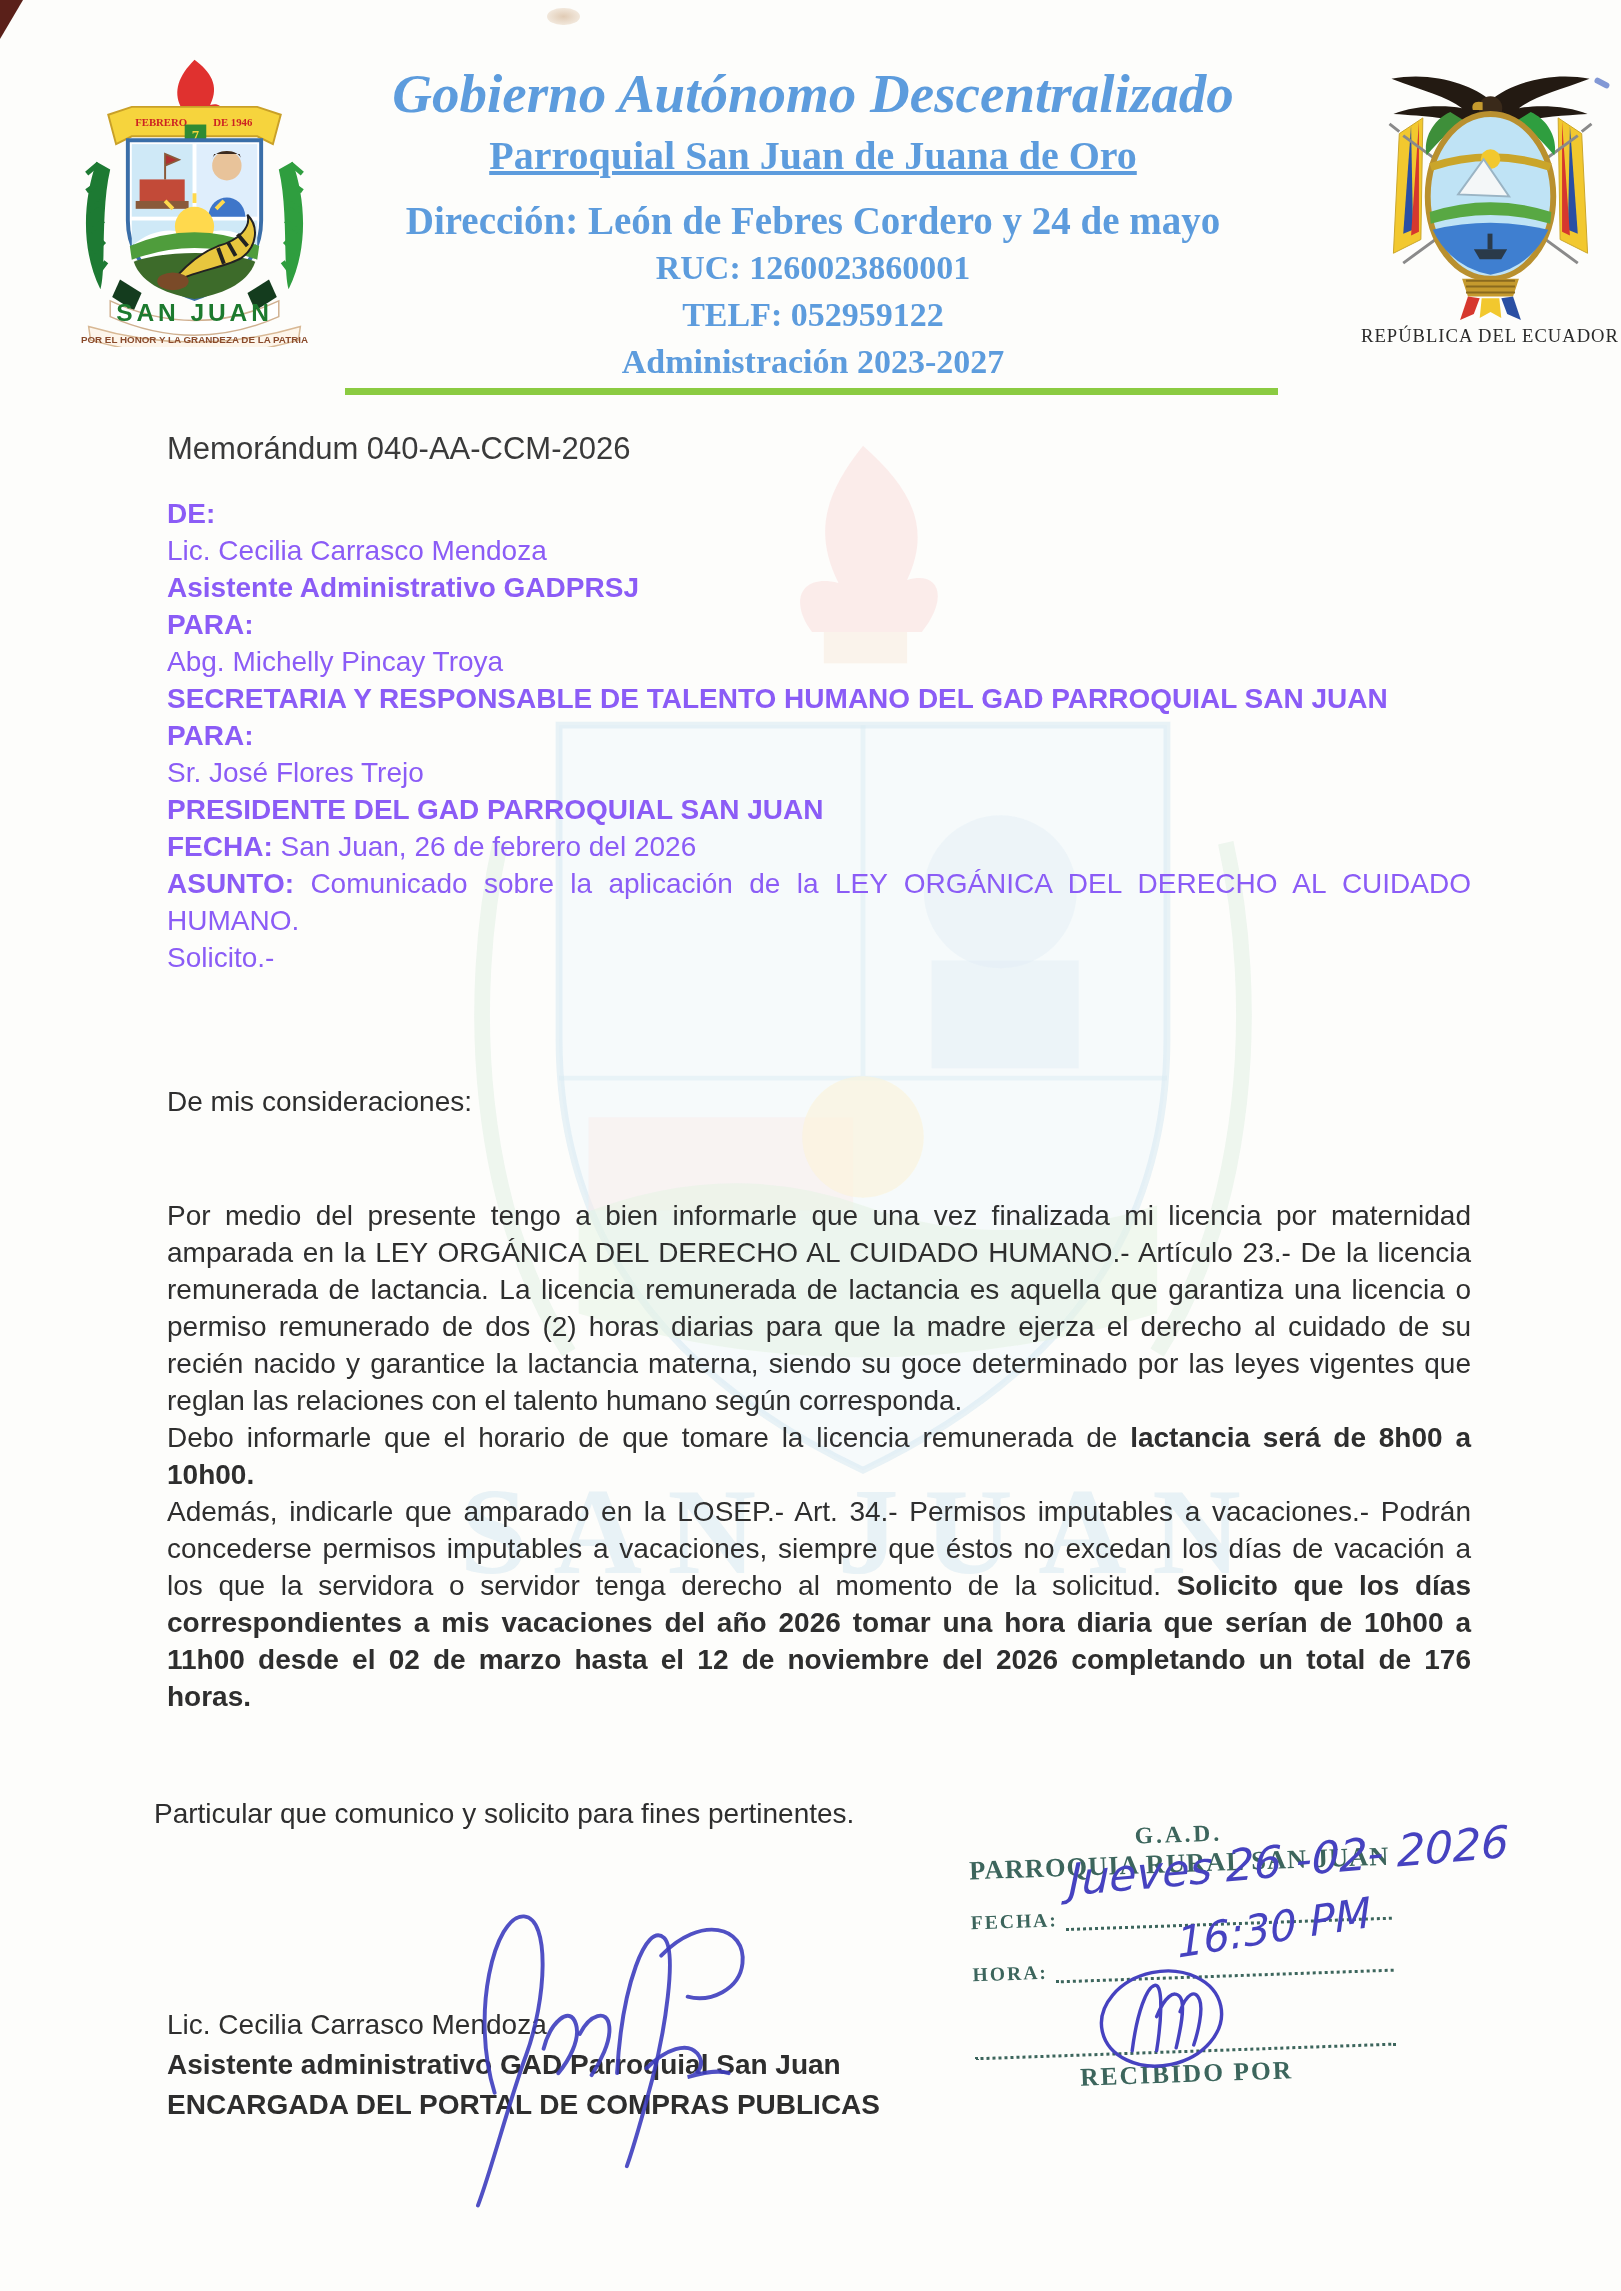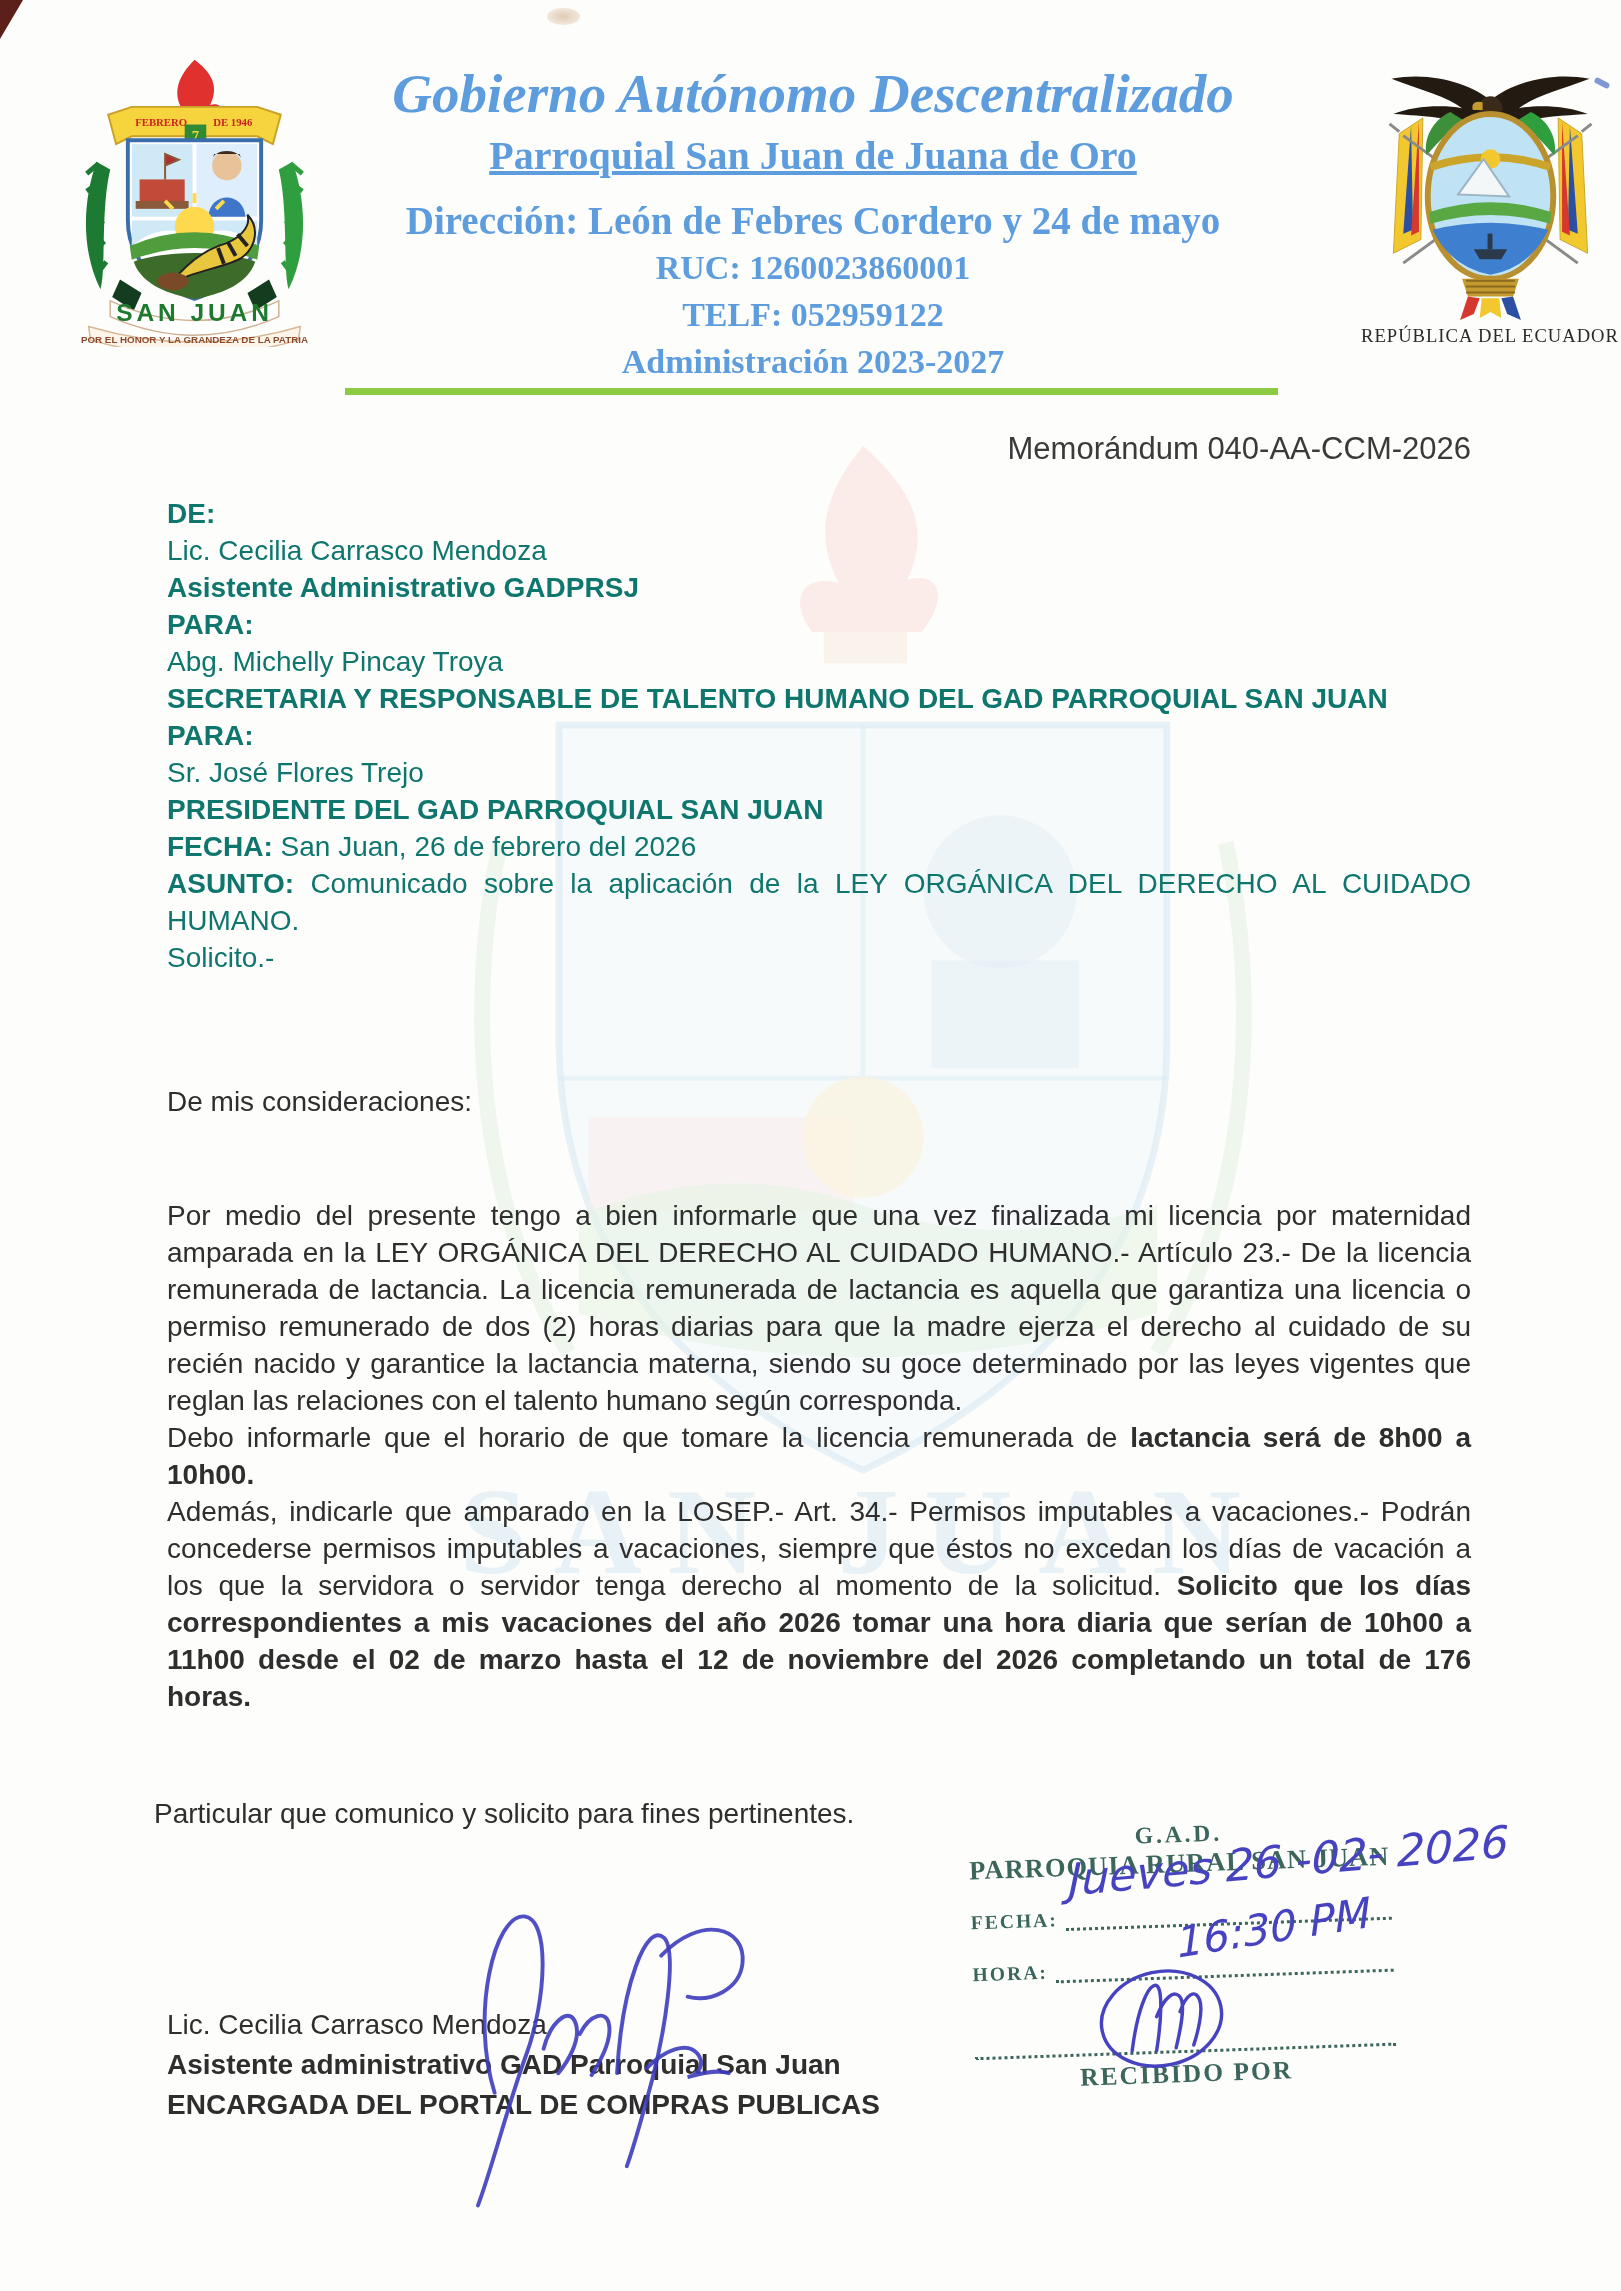--- a/index.html
+++ b/index.html
@@ -14,24 +14,24 @@
         font-family:"Liberation Serif",serif;font-size:18.6px;color:#2a2a2a;letter-spacing:1px;}
   .header-text{position:absolute;left:323px;top:63px;width:980px;text-align:center;
         color:#5d9cdd;font-family:"Liberation Serif",serif;font-weight:bold;}
   .ht1{font-size:55px;line-height:61px;font-style:italic;}
   .ht2{font-size:40px;line-height:63px;text-decoration:underline;}
   .ht3{font-size:39px;line-height:47px;margin-top:9.8px;}
   .ht4,.ht5,.ht6{font-size:34px;line-height:47px;}
   .divider{position:absolute;left:345px;top:388px;width:933px;height:6.9px;background:#8bcb41;}
 
   
-  .memo-ref{position:absolute;left:167px;top:431px;width:1304px;text-align:right;
+  .memo-ref{position:absolute;left:167px;top:431px;width:1304px;text-align:left;
         font-size:31px;color:#3a3a3a;z-index:3;}
   .recipients{position:absolute;left:167px;top:495px;width:1304px;font-size:28px;
-        line-height:37px;color:#0f766e;z-index:3;}
+        line-height:37px;color:#8b5cf6;z-index:3;}
   .recipients .jl{text-align:justify;}
   .salutation{position:absolute;left:167px;top:1086px;font-size:28px;z-index:3;}
   .paragraphs{position:absolute;left:167px;top:1157px;width:1304px;font-size:28px;
         line-height:37px;text-align:justify;z-index:3;margin-top:40px;}
   .paragraphs p{margin:0;}
   .closing{position:absolute;left:154px;top:1798px;font-size:28px;z-index:3;}
 
   
   .sig-block{position:absolute;left:167px;top:2005px;font-size:28px;line-height:40px;z-index:3;}
   .sig-ink{position:absolute;left:323px;top:1887px;z-index:4;}

